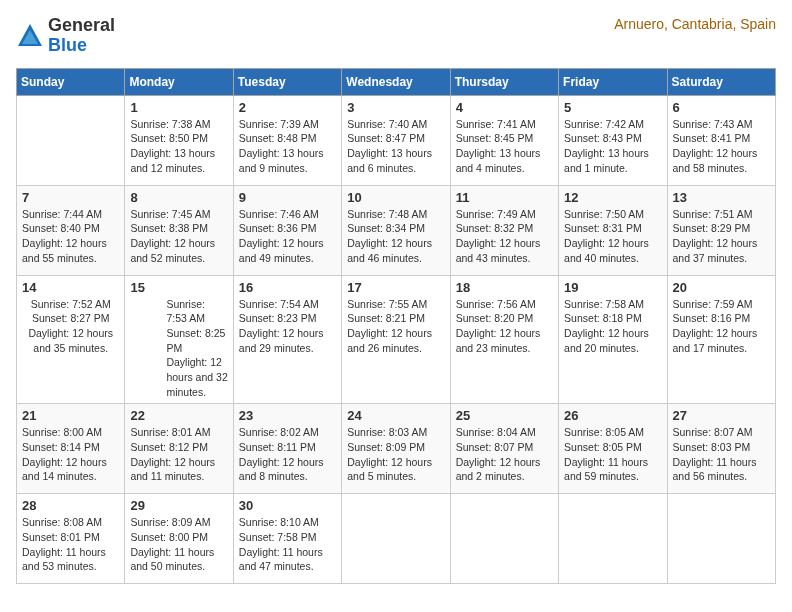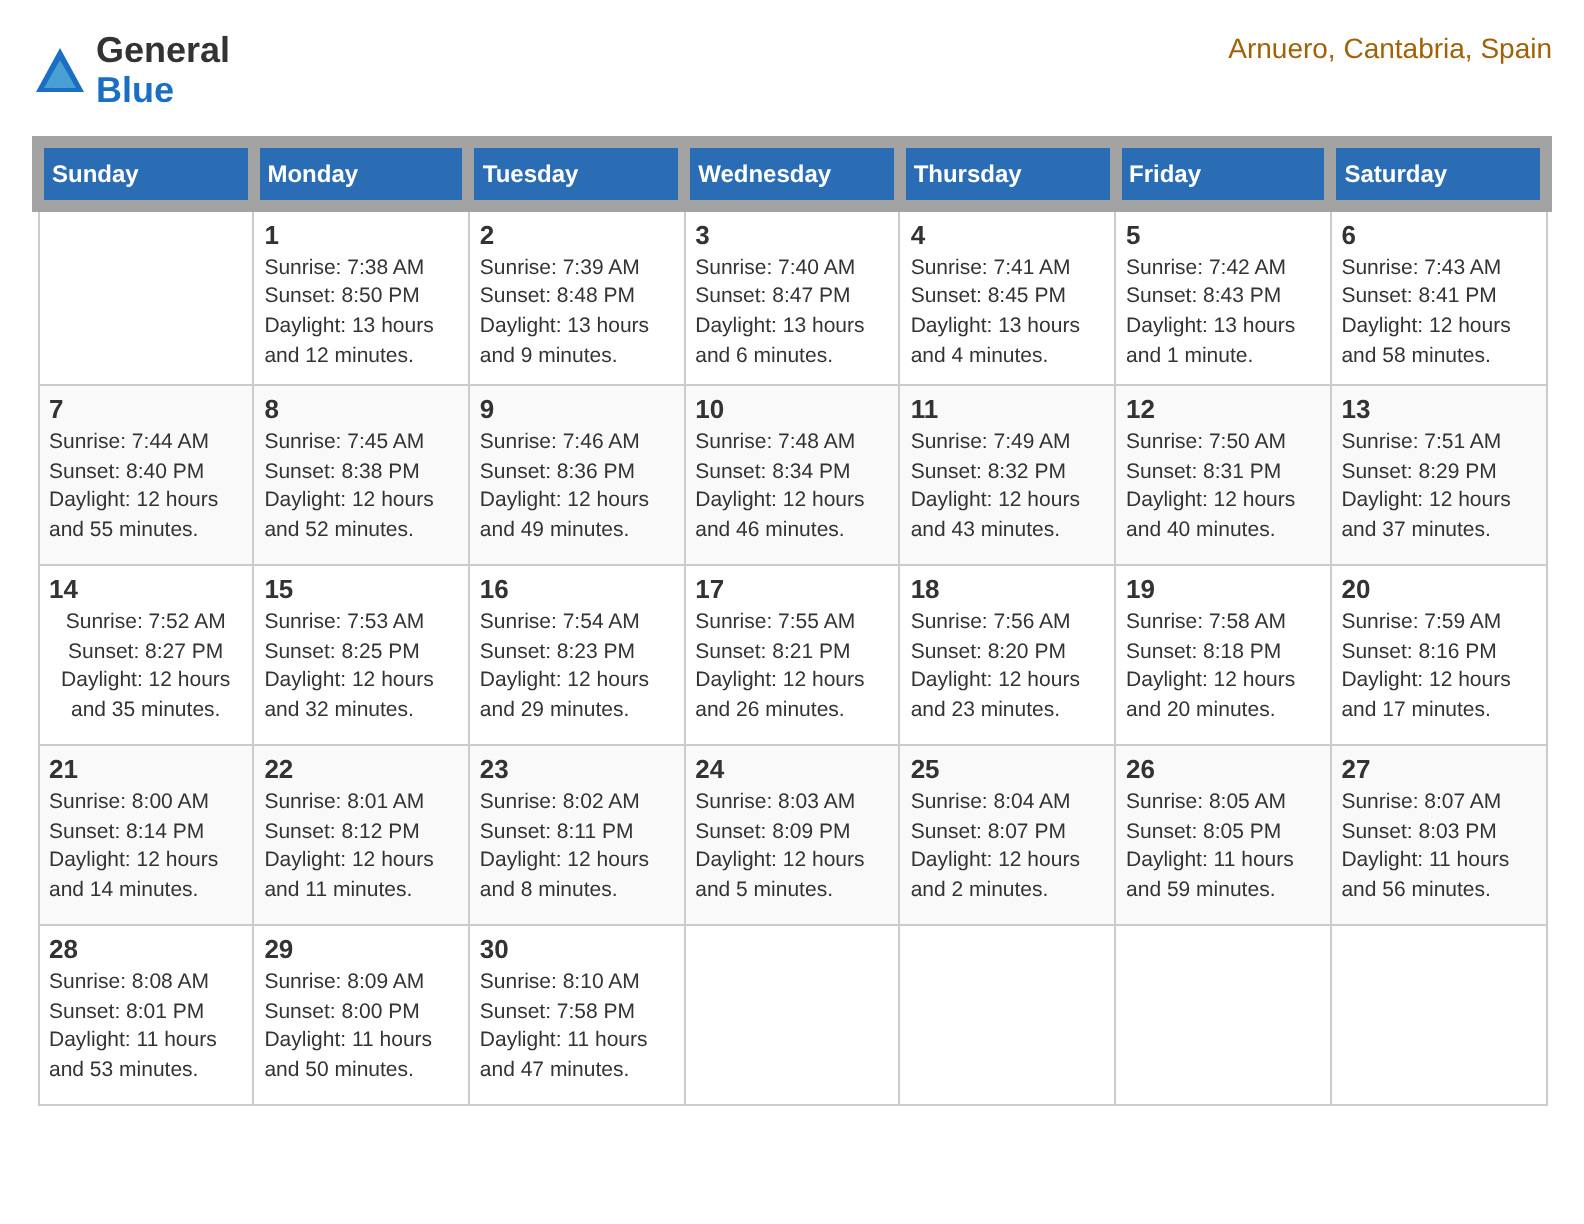--- a/index.html
+++ b/index.html
@@ -57,21 +57,21 @@
       border-collapse: collapse;
       font-size: 11px;
     }
     thead tr th {
       background-color: #2a6db5;
       color: #fff;
       padding: 6px 4px;
       text-align: left;
       font-size: 12px;
       font-weight: bold;
-      border: 6px solid #a3a3a3;
+      border: 1px solid #a3a3a3;
     }
     tbody tr td {
       border: 1px solid #ccc;
       vertical-align: top;
       padding: 4px 5px;
       width: 14.28%;
       min-height: 80px;
       height: 90px;
     }
     .day-num {
@@ -210,21 +210,21 @@
       </tr>
       <tr>
         <td>
           <span class="day-num">14</span>
           <div class="day-detail" style="white-space: pre-line; text-align: center;">Sunrise: 7:52 AM
 Sunset: 8:27 PM
 Daylight: 12 hours and 35 minutes.</div>
         </td>
         <td>
           <span class="day-num">15</span>
-          <div class="day-detail" style="white-space: pre-line;">Sunrise: 7:53 AM
+          <div class="day-detail" style="white-space: pre-line; margin-left: 36px;">Sunrise: 7:53 AM
 Sunset: 8:25 PM
 Daylight: 12 hours and 32 minutes.</div>
         </td>
         <td>
           <span class="day-num">16</span>
           <div class="day-detail" style="white-space: pre-line;">Sunrise: 7:54 AM
 Sunset: 8:23 PM
 Daylight: 12 hours and 29 minutes.</div>
         </td>
         <td>

